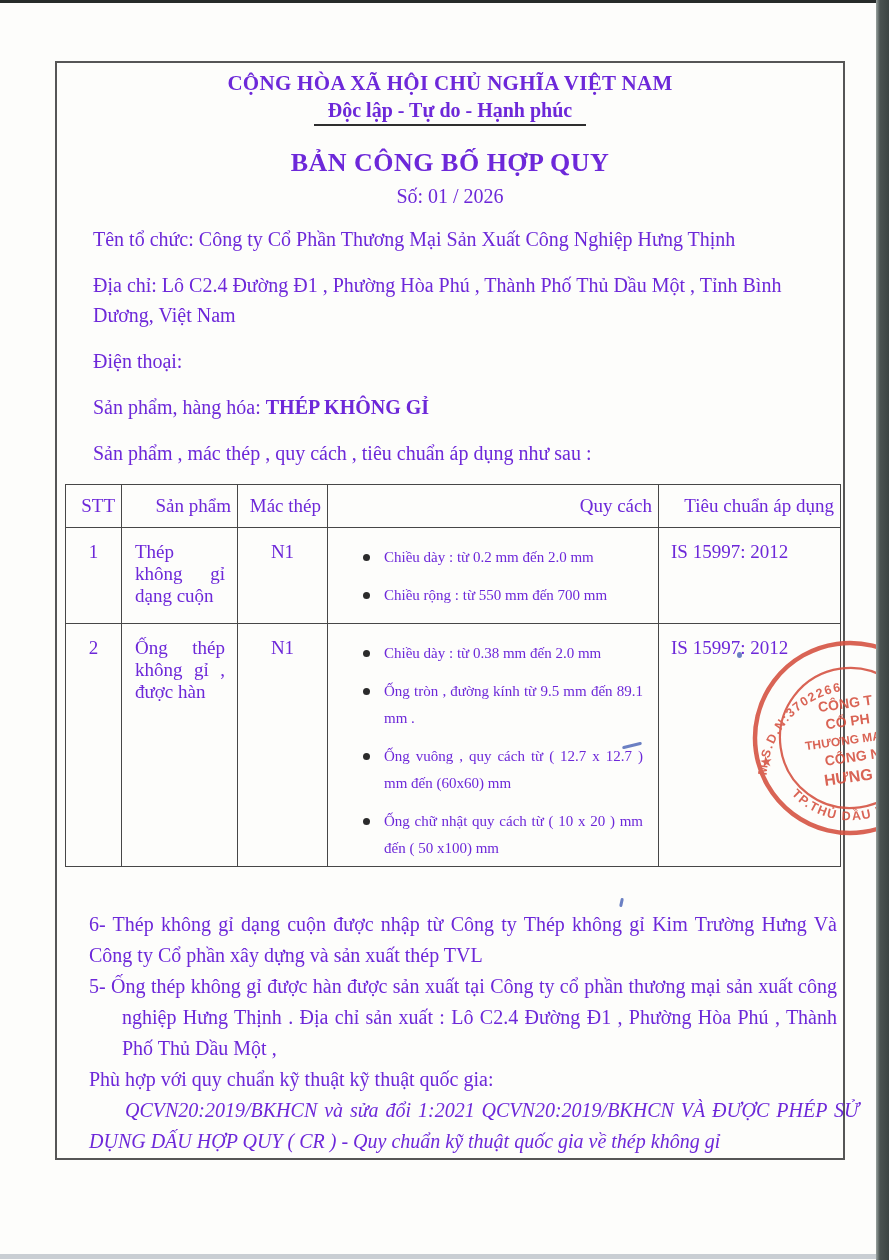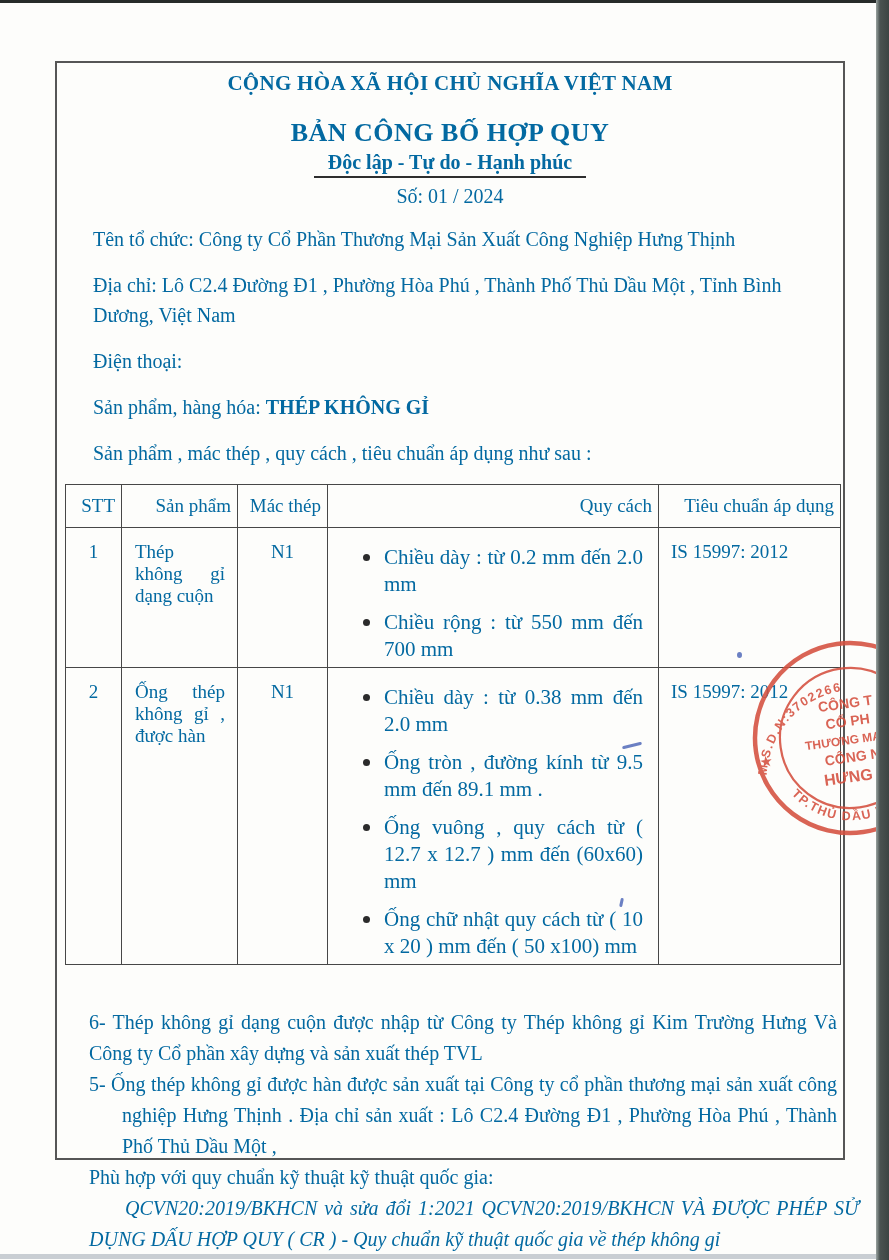--- a/index.html
+++ b/index.html
@@ -1,19 +1,19 @@
 <!DOCTYPE html>
 <html><head>
 <meta charset="utf-8">
 <style>
   * { box-sizing: border-box; }
   html,body { margin:0; padding:0; background:#ffffff; }
   .page {
     position:relative; width:889px; height:1260px; overflow:hidden;
-    background:#fdfdfb; font-family:"Liberation Serif", serif; color:#0369a1;
+    background:#fdfdfb; font-family:"Liberation Serif", serif; color:#6d28d9;
   }
   
   .strip-top   { position:absolute; top:0; left:0; width:100%; height:3px; background:#272b2a; z-index:6; }
   .strip-right { position:absolute; top:0; right:0; width:13px; height:100%; z-index:6;
                  background:linear-gradient(90deg,#9aa3a0 0%, #4a5351 30%, #3c4543 100%); }
   .strip-bottom{ position:absolute; bottom:1px; left:0; width:100%; height:5px; background:#c9ced3; z-index:5; }
 
   .frame {
     position:absolute; left:55px; top:61px; width:790px; height:1099px;
     border:2px solid #565656; z-index:1; padding-top:8px;
@@ -40,21 +40,21 @@
   tr.r1 { height:96px; } tr.r2 { height:238px; }
   td { vertical-align:top; }
   td.stt { text-align:center; padding-top:13px; }
   td.sp  { text-align:justify; padding:13px 12px 0 13px; }
   td.mac { text-align:center; padding-top:13px; }
   td.qc  { padding:5px 15px 0 0; }
   td.tc  { padding:13px 6px 0 12px; }
   ul.specs { list-style:none; margin:0; padding:0 0 0 30px; }
   ul.specs li {
     position:relative; padding-left:26px; margin-top:11px; margin-bottom:4px;
-    text-align:justify; line-height:27px; font-size:21px;
+    text-align:justify; line-height:27px; font-size:15px;
   }
   ul.specs li .dot {
     position:absolute; left:5px; top:10px; width:7px; height:7px;
     border-radius:50%; background:#2b2b2b;
   }
 
   .notes { margin:42px 8px 0 32px; width:748px; font-size:20px; line-height:31px; }
   .notes p { margin:0; }
   .note-1 { text-align:justify; }
   .note-2 { text-align:justify; padding-left:33px; text-indent:-33px; margin-top:3px; }
@@ -81,26 +81,26 @@
 
 <div class="page">
 
   <div class="strip-top"></div>
   <div class="strip-right"></div>
   <div class="strip-bottom"></div>
 
   <div class="frame">
 
     <div class="center nat1">CỘNG HÒA XÃ HỘI CHỦ NGHĨA VIỆT NAM</div>
-    <div class="center doc-title">BẢN CÔNG BỐ HỢP QUY</div>
-
     <div class="center nat2">
       <span>Độc lập - Tự do - Hạnh phúc</span>
     </div>
-    <div class="center doc-no">Số: 01 / 2024</div>
+
+    <div class="center doc-title">BẢN CÔNG BỐ HỢP QUY</div>
+    <div class="center doc-no">Số: 01 / 2026</div>
 
     <div class="org">
       <p>Tên tổ chức: Công ty Cổ Phần Thương Mại Sản Xuất Công Nghiệp Hưng Thịnh</p>
       <p>Địa chỉ: Lô C2.4 Đường Đ1 , Phường Hòa Phú , Thành Phố Thủ Dầu Một , Tỉnh Bình Dương, Việt Nam</p>
       <p>Điện thoại:</p>
       <p class="indented"><span>Sản phẩm, hàng hóa: </span><span class="product-value">THÉP KHÔNG GỈ</span></p>
       <p class="indented">Sản phẩm , mác thép , quy cách , tiêu chuẩn áp dụng như sau :</p>
     </div>
 
     <table class="spec">

